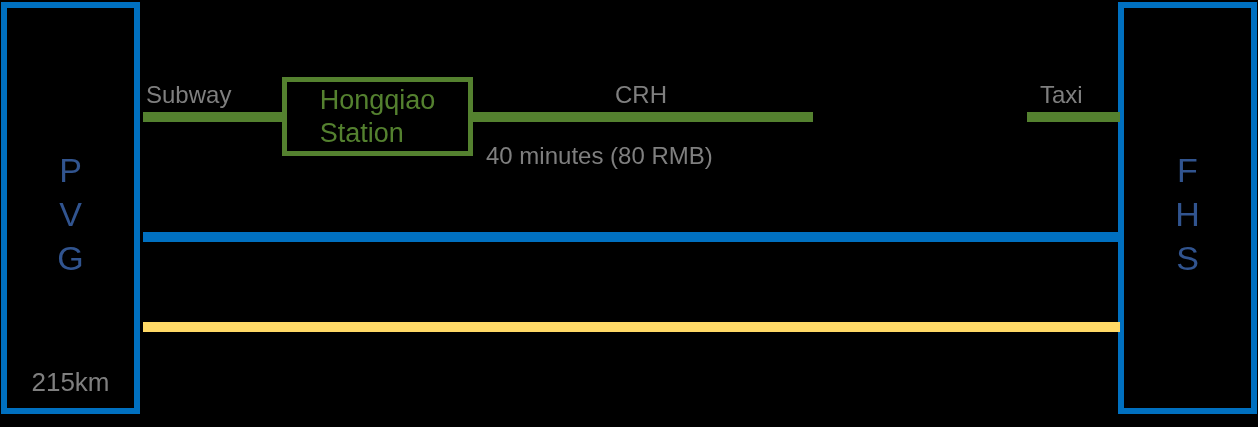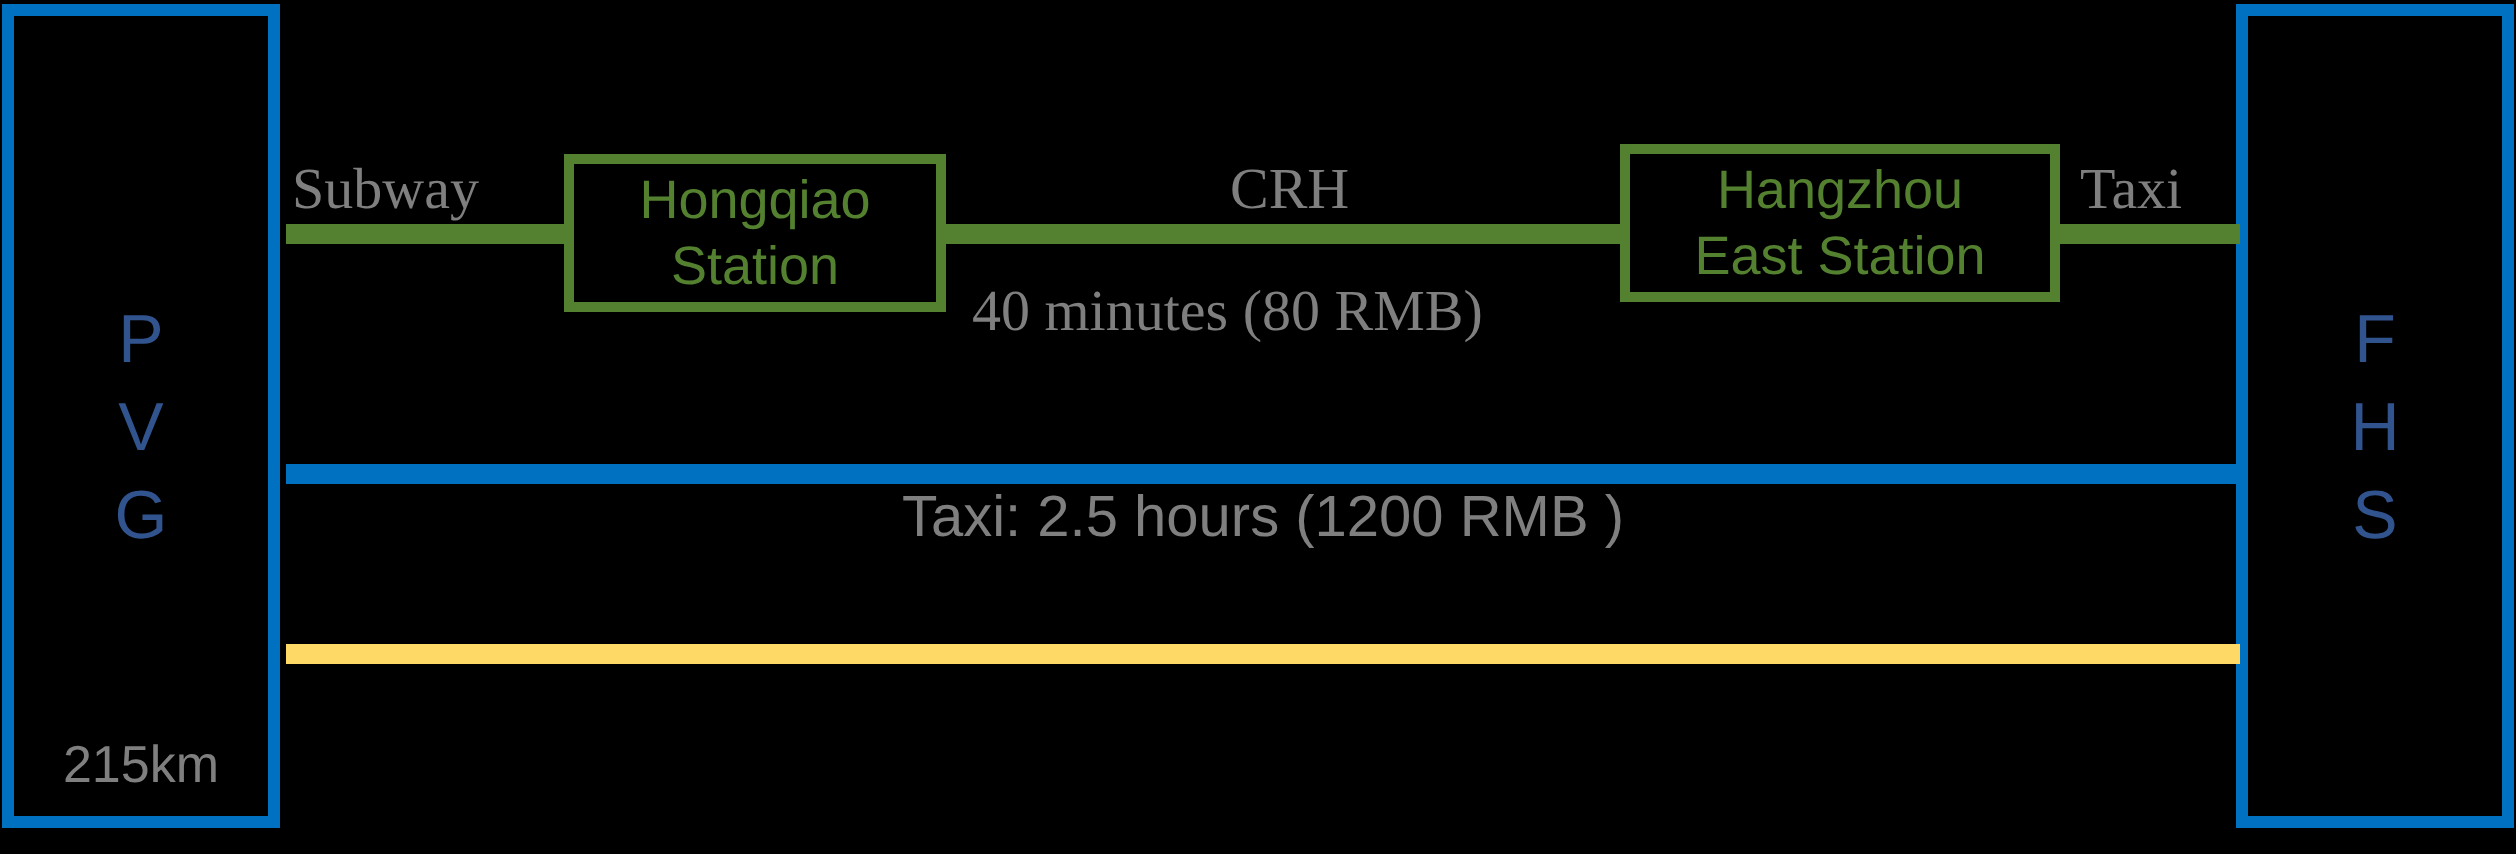--- a/index.html
+++ b/index.html
@@ -68,37 +68,36 @@
 
   
   .station-box {
     position: absolute;
     box-sizing: border-box;
     border: 5px solid #54812F;
     background: transparent;
     color: #54812F;
     font-size: 27px;
     line-height: 33px;
-    text-align: center;
+    text-align: left;
     display: flex;
     align-items: center;
     justify-content: center;
     white-space: pre-line;
   }
   #hongqiao-station-box      { left: 282px; top: 77px;  width: 191px; height: 79px; }
   #hangzhou-east-station-box { left: 810px; top: 72px;  width: 220px; height: 79px; }
 
   
   .route-label {
     position: absolute;
     color: #7F7F7F;
-    font-size: 29px;
+    font-size: 24px;
     line-height: 34px;
     white-space: nowrap;
-    font-family: Liberation Serif, serif;
   }
   #subway-label { left: 146px; top: 78px; }
   #crh-label    { left: 615px; top: 78px; }
   #crh-detail-label { left: 486px; top: 139px; }
   #taxi-label   { left: 1040px; top: 78px; }
 
   .route-caption {
     position: absolute;
     color: #7F7F7F;
     font-size: 29px;
@@ -132,23 +131,20 @@
   <div id="green-seg-3" class="route-line green-line"></div>
 
   <div id="subway-label" class="route-label">Subway</div>
 
   <div id="hongqiao-station-box" class="station-box">Hongqiao
 Station</div>
 
   <div id="crh-label" class="route-label">CRH</div>
   <div id="crh-detail-label" class="route-label">40 minutes (80 RMB)</div>
 
-  <div id="hangzhou-east-station-box" class="station-box">Hangzhou
-East Station</div>
 
   <div id="taxi-label" class="route-label">Taxi</div>
 
   <div id="blue-taxi-line" class="route-line blue-line"></div>
-  <div id="taxi-caption" class="route-caption">Taxi: 2.5 hours (1200 RMB )</div>
 
   <div id="yellow-bus-line" class="route-line yellow-line"></div>
 
 </div>
 
 </body></html>

